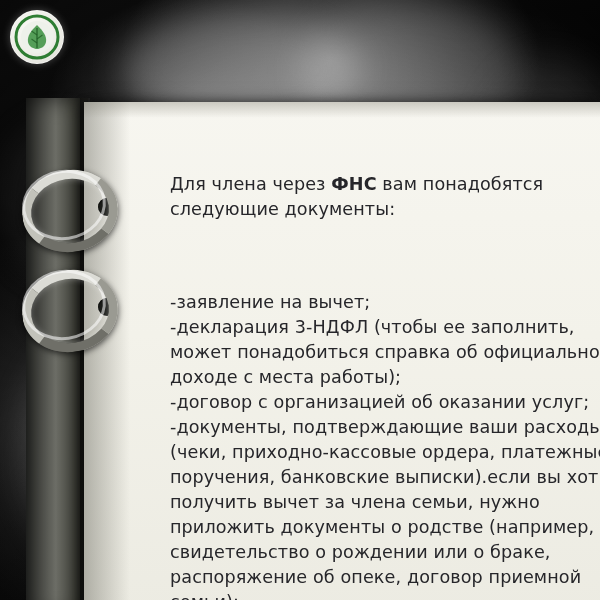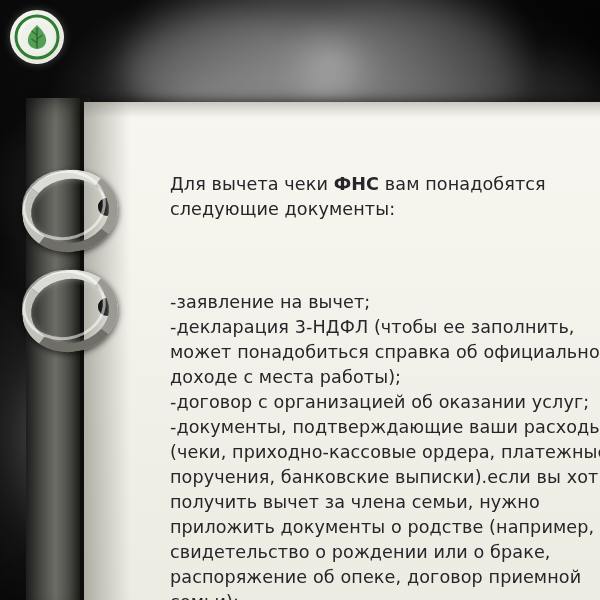--- a/index.html
+++ b/index.html
@@ -181,21 +181,21 @@
     <div class="spine-edge"></div>
 
     <div class="sheet">
       <div class="sheet-shade"></div>
       <div class="sheet-topcurl"></div>
 
       <div class="hole h1"></div>
       <div class="hole h2"></div>
 
       <div class="note-text">
-        <p class="note-head"><span>Для вычета чеки </span><b>ФНС</b><span> вам понадобятся следующие документы:</span></p>
+        <p class="note-head"><span>Для члена через </span><b>ФНС</b><span> вам понадобятся следующие документы:</span></p>
         <div class="note-body">-заявление на вычет;
 -декларация 3-НДФЛ (чтобы ее заполнить, может понадобиться справка об официальном доходе с места работы);
 -договор с организацией об оказании услуг;
 -документы, подтверждающие ваши расходы (чеки, приходно-кассовые ордера, платежные поручения, банковские выписки).если вы хотите получить вычет за члена семьи, нужно приложить документы о родстве (например, свидетельство о рождении или о браке, распоряжение об опеке, договор приемной семьи);
 -когда вы хотите возместить часть расходов на детей в возрасте от 18 до 24 лет, понадобится справка об их очном обучении.</div>
       </div>
     </div>
 
     <div class="ring r1"></div>
     <div class="ring-hi r1"></div>

